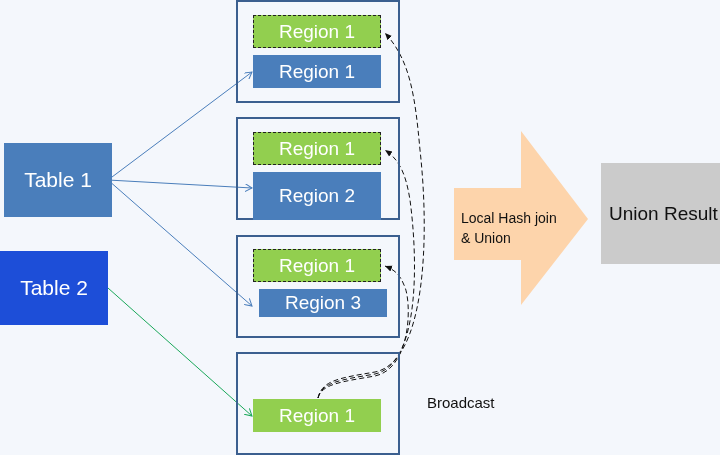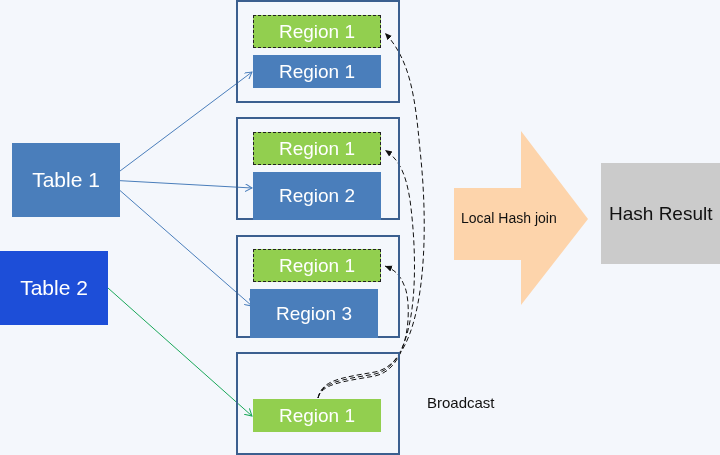--- a/index.html
+++ b/index.html
@@ -1,20 +1,20 @@
 <!DOCTYPE html>
 <html><head>
 <meta charset="utf-8">
 <style>
   html, body { margin: 0; padding: 0; }
   body { width: 720px; height: 455px; background: #f4f7fc; position: relative; overflow: hidden;
          font-family: "Liberation Sans", "DejaVu Sans", sans-serif; }
   .abs { position: absolute; box-sizing: border-box; }
   .table-box { color: #fff; font-size: 21px; display: flex; align-items: center; justify-content: center; }
-  .t1 { left: 12px; top: 143px; width: 108px; height: 74px; background: #4a7ebb; }
+  .t1 { left: 4px; top: 143px; width: 108px; height: 74px; background: #4a7ebb; }
   .t2 { left: 0; top: 251px; width: 108px; height: 74px; background: #1d4ed8; }
   .node { border: 2px solid #3b5f8f; background: transparent; }
   .reg { color: #fff; font-size: 19px; display: flex; align-items: center; justify-content: center; }
   .green { background: #92cf4f; }
   .blue { background: #4a7ebb; }
   .dashed { border: 1.5px dashed #222; }
   .label { color: #111; font-size: 15px; margin-top: 12px; }
   .result { left: 601px; top: 163px; width: 125px; height: 101px; background: #cbcbcb; color: #111;
             font-size: 19px; display: flex; align-items: center; padding-left: 8px; white-space: nowrap; }
   svg { position: absolute; left: 0; top: 0; }
@@ -54,26 +54,27 @@
 <div class="abs node" style="left:236px;top:0;width:164px;height:103px;"></div>
 <div class="abs reg green dashed" style="left:253px;top:15px;width:128px;height:33px;">Region 1</div>
 <div class="abs reg blue" style="left:253px;top:55px;width:128px;height:33px;">Region 1</div>
 
 <div class="abs node" style="left:236px;top:117px;width:164px;height:103px;"></div>
 <div class="abs reg green dashed" style="left:253px;top:132px;width:128px;height:33px;">Region 1</div>
 <div class="abs reg blue" style="left:253px;top:172px;width:128px;height:48px;">Region 2</div>
 
 <div class="abs node" style="left:236px;top:235px;width:164px;height:103px;"></div>
 <div class="abs reg green dashed" style="left:253px;top:249px;width:128px;height:33px;">Region 1</div>
-<div class="abs reg blue" style="left:250px;top:289px;width:128px;height:49px;">Region 3</div>
+<div class="abs reg blue" style="left:259px;top:289px;width:128px;height:28px;">Region 3</div>
 
 <div class="abs node" style="left:236px;top:352px;width:164px;height:103px;"></div>
 <div class="abs reg green" style="left:253px;top:399px;width:128px;height:33px;">Region 1</div>
 
 <div class="abs label" style="left:427px;top:382px;">Broadcast</div>
 
 <div class="abs label" style="left:461px;top:196px;font-size:14px;line-height:20px;">
   <div>Local Hash join</div>
+  <div>&amp; Union</div>
 </div>
 
 <div class="abs result">
-    <span>Hash Result</span>
+    <span>Union Result</span>
   </div>
 
 </body></html>

